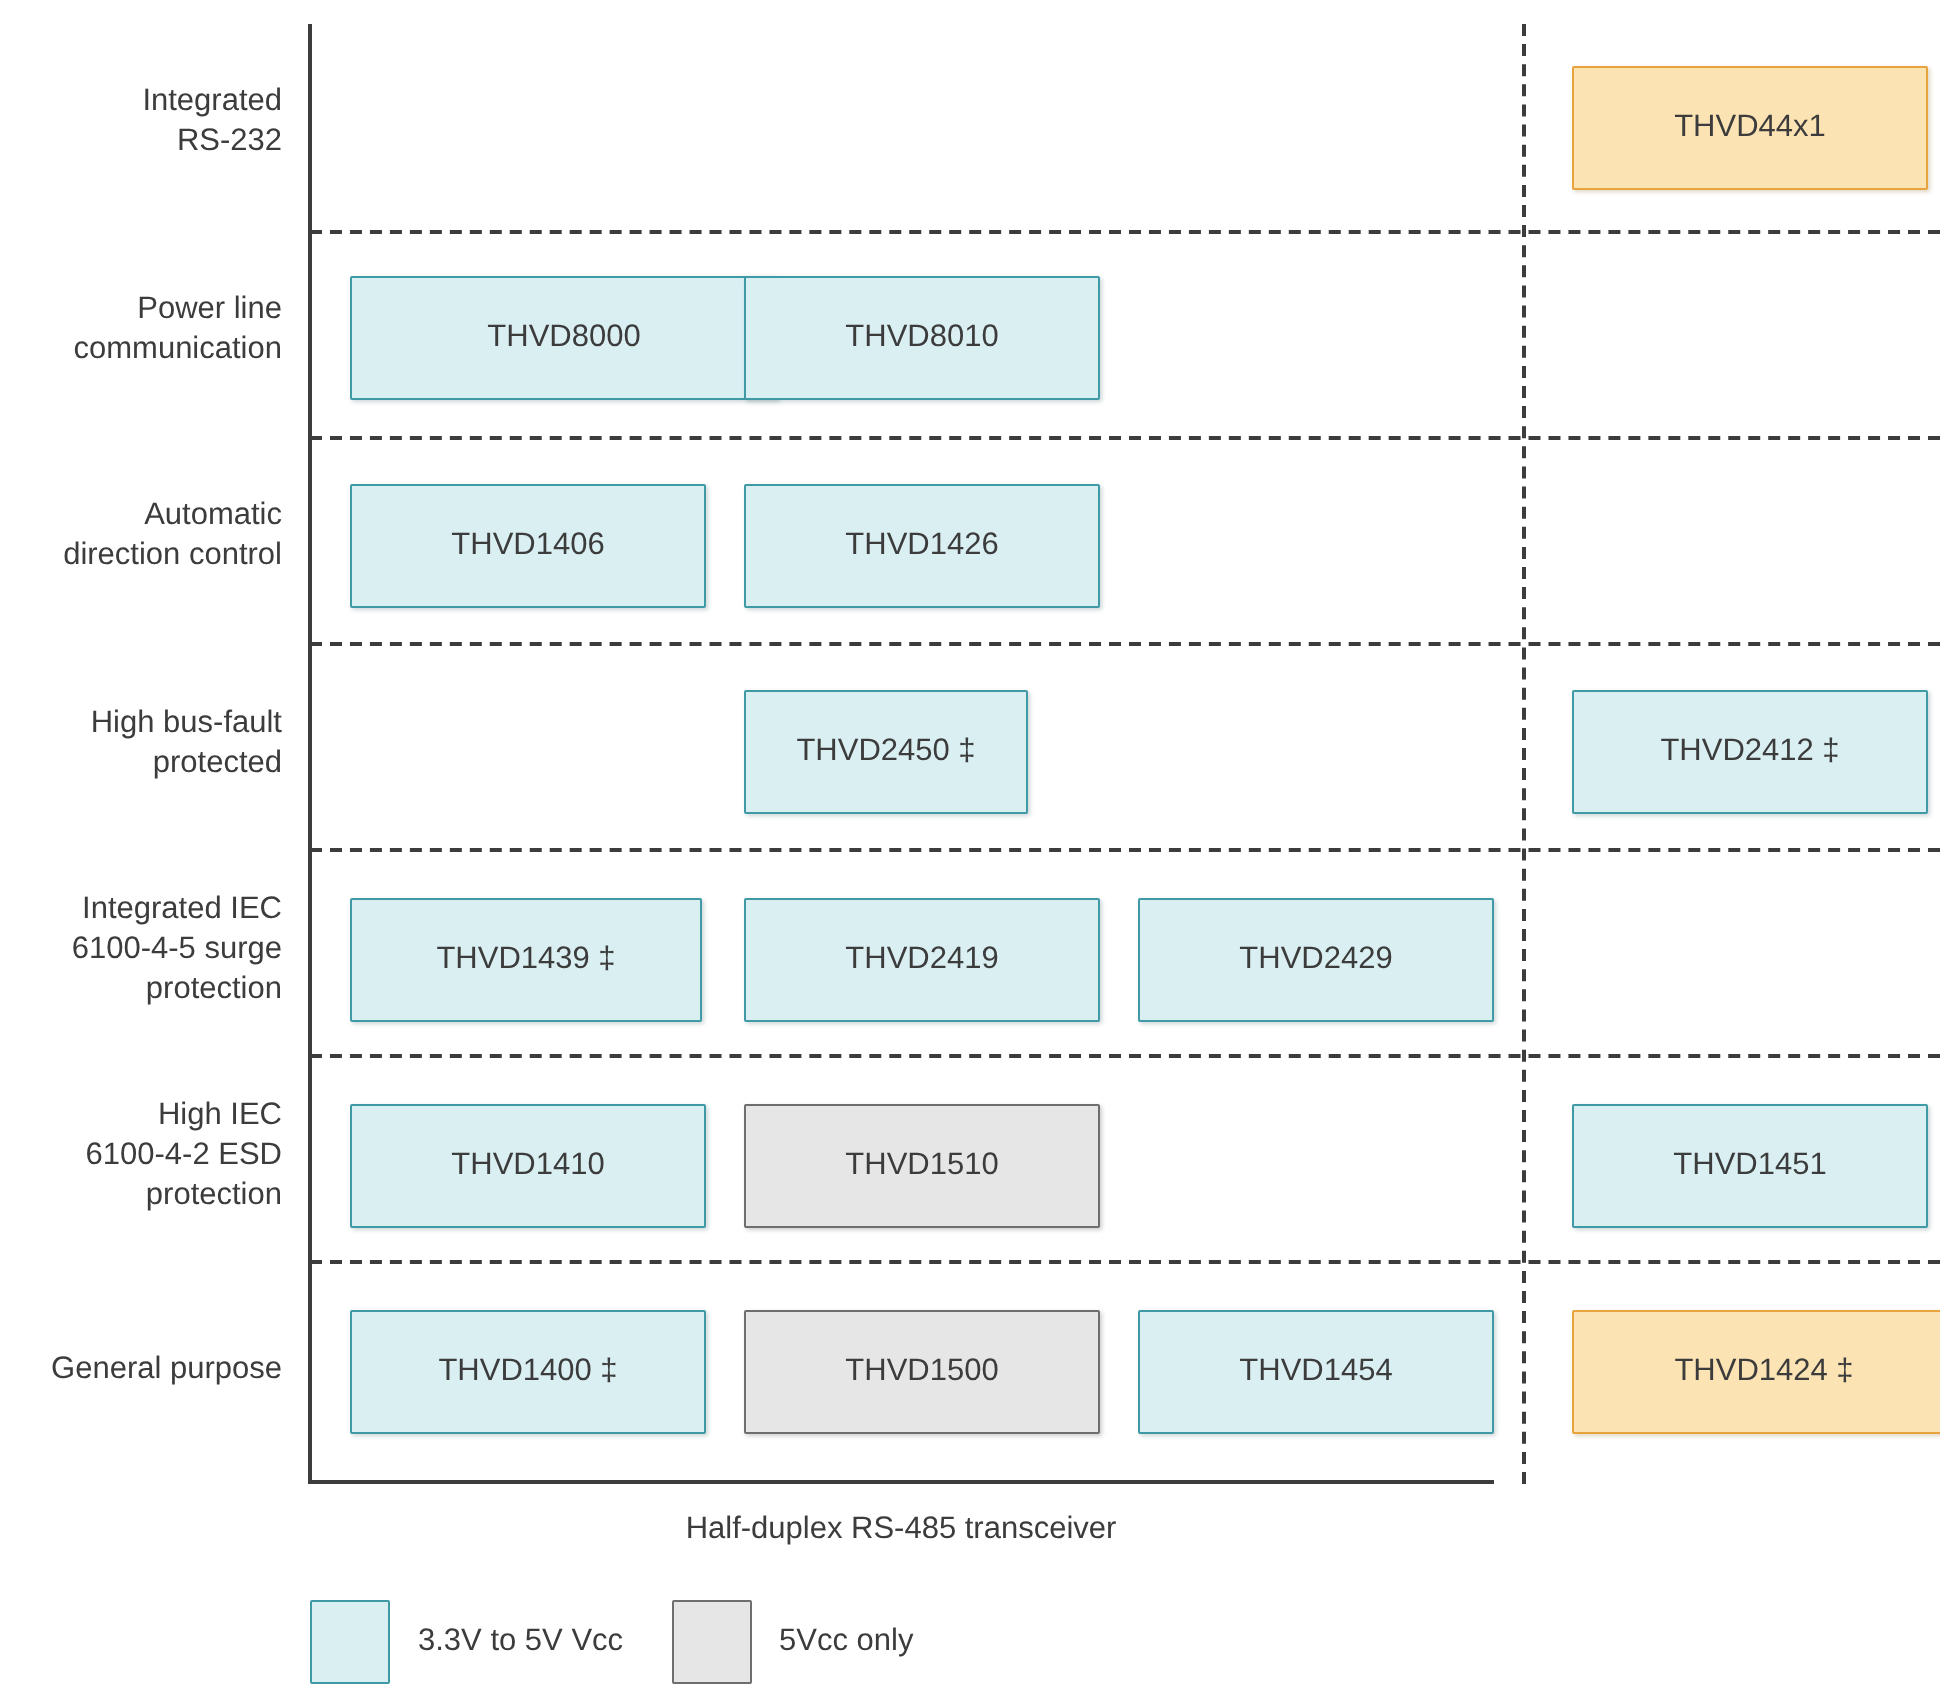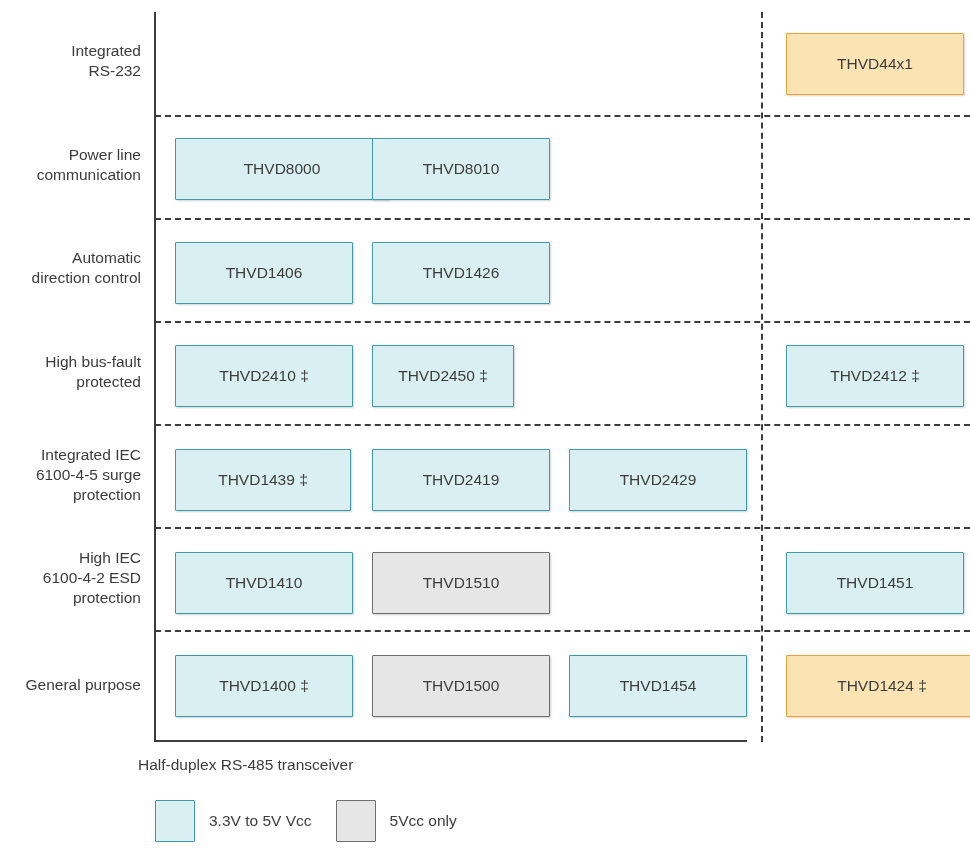--- a/index.html
+++ b/index.html
@@ -96,23 +96,24 @@
   }
   .part-box.orange {
     background: #fbe3b4;
     border-color: #e8a33d;
     box-shadow: 1px 1px 2px rgba(150,120,60,0.30);
   }
 
   
   .caption {
     position: absolute;
-    left: 138px;
+    left: 154px;
     top: 756px;
     width: 593px;
+    text-align: center;
     font-size: 15.5px;
     color: #3c3c3c;
   }
 
   
   .legend {
     position: absolute;
     left: 155px;
     top: 800px;
     height: 42px;
@@ -177,21 +178,20 @@
   <div class="row-label" style="top:675px;">General purpose</div>
 
   <div class="part-box orange" style="left:786px; top:33px; width:178px;">THVD44x1</div>
 
   <div class="part-box cyan" style="left:175px; top:138px; width:214px;">THVD8000</div>
   <div class="part-box cyan" style="left:372px; top:138px; width:178px;">THVD8010</div>
 
   <div class="part-box cyan" style="left:175px; top:242px; width:178px;">THVD1406</div>
   <div class="part-box cyan" style="left:372px; top:242px; width:178px;">THVD1426</div>
 
-  <div class="part-box cyan" style="left:175px; top:345px; width:178px;">THVD2410 ‡</div>
   <div class="part-box cyan" style="left:372px; top:345px; width:142px;">THVD2450 ‡</div>
   <div class="part-box cyan" style="left:786px; top:345px; width:178px;">THVD2412 ‡</div>
 
   <div class="part-box cyan" style="left:175px; top:449px; width:176px;">THVD1439 ‡</div>
   <div class="part-box cyan" style="left:372px; top:449px; width:178px;">THVD2419</div>
   <div class="part-box cyan" style="left:569px; top:449px; width:178px;">THVD2429</div>
 
   <div class="part-box cyan" style="left:175px; top:552px; width:178px;">THVD1410</div>
   <div class="part-box gray" style="left:372px; top:552px; width:178px;">THVD1510</div>
   <div class="part-box cyan" style="left:786px; top:552px; width:178px;">THVD1451</div>

